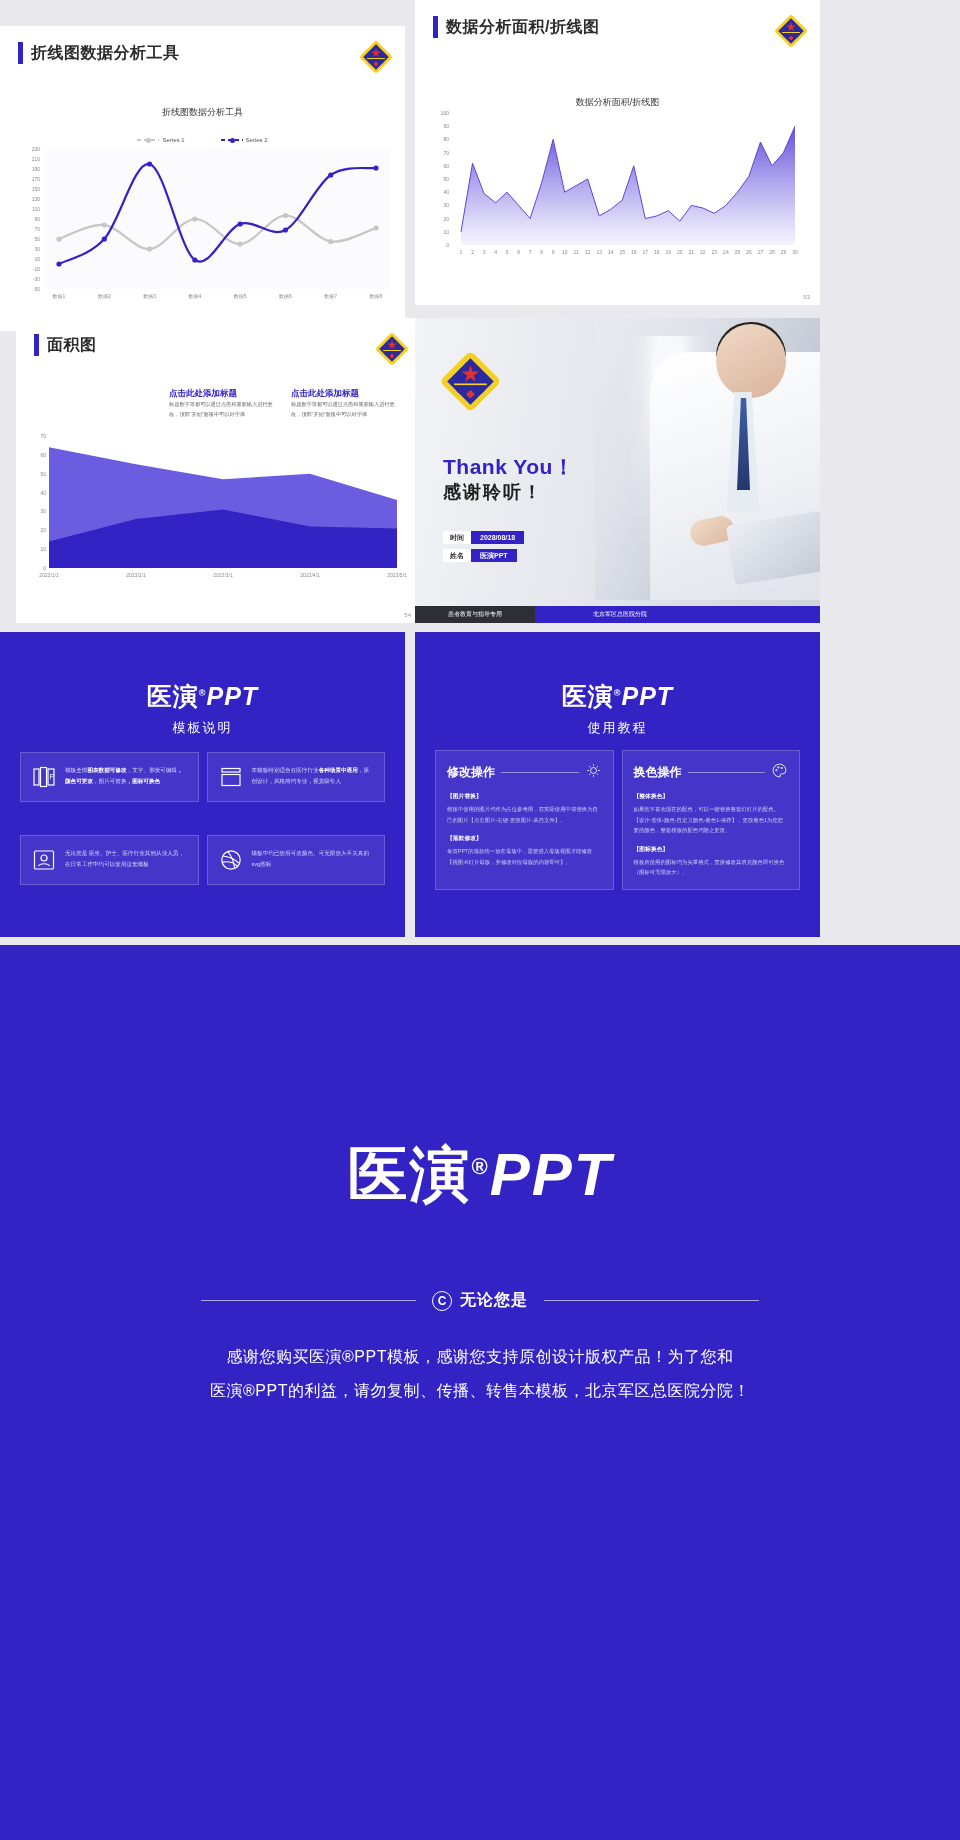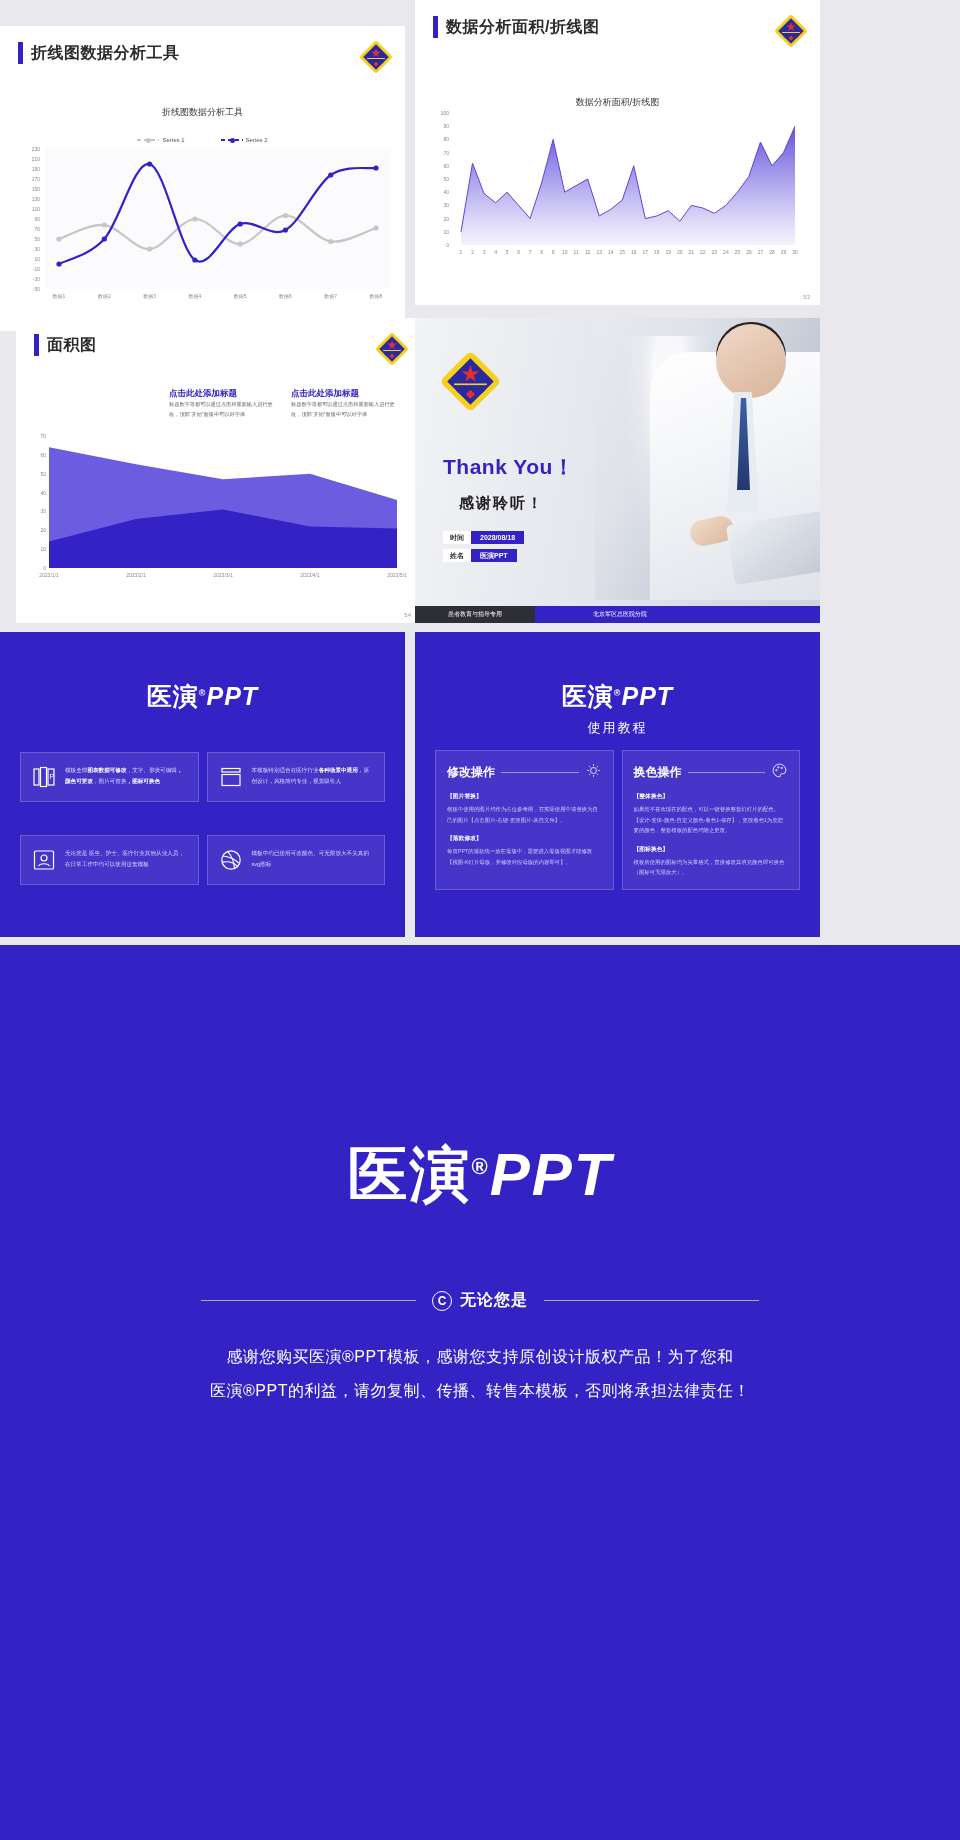--- a/index.html
+++ b/index.html
@@ -75,21 +75,21 @@
   .doc-shirt { position:absolute; right:58px; top:40px; width:58px; height:120px; background:#e7ecf3;
       clip-path:polygon(35% 0,65% 0,78% 100%,22% 100%); }
   .doc-tie  { position:absolute; right:80px; top:46px; width:13px; height:92px;
       background:linear-gradient(180deg,#3f5fa8,#24376b); clip-path:polygon(30% 0,70% 0,100% 100%,0 100%); }
   .doc-tablet { position:absolute; right:4px; bottom:22px; width:96px; height:60px;
       background:linear-gradient(150deg,#eceff4,#c3c9d4); border-radius:5px; transform:rotate(-9deg); }
   .doc-hand { position:absolute; right:96px; bottom:56px; width:44px; height:26px; border-radius:14px;
       background:linear-gradient(150deg,#f1dcca,#dbb89e); transform:rotate(-12deg); }
 
   .ty-en { position:absolute; left:28px; top:135px; font-size:21px; font-weight:bold; color:#3322c4; letter-spacing:.5px;}
-  .ty-cn { position:absolute; left:44px; top:162px; font-size:15px; font-weight:bold; color:#1d1d1d; letter-spacing:2px;margin-top:14px;}
+  .ty-cn { position:absolute; left:28px; top:162px; font-size:18px; font-weight:bold; color:#1d1d1d; letter-spacing:2px;}
   .meta-row { position:absolute; left:28px; display:flex; align-items:stretch; height:13px; }
   .meta-k { background:#fff; color:#333; font-size:7px; padding:0 7px; display:flex; align-items:center; font-weight:bold;}
   .meta-v { background:#3322c4; color:#fff; font-size:7px; padding:0 9px; display:flex; align-items:center; font-weight:bold;}
   .ty-footer { position:absolute; left:0; bottom:0; width:100%; height:17px; display:flex; }
   .ty-f1 { width:120px; background:#2e2e36; color:#fff; font-size:6px; display:flex; align-items:center; justify-content:center; }
   .ty-f2 { flex:1; background:#3322c4; color:#fff; font-size:6px; display:flex; align-items:center; padding-left:58px; }
 
   
   .bslide { position:absolute; background:#3322c4; overflow:hidden; }
   #s56 { left:0; top:632px; width:405px; height:305px; }
@@ -390,20 +390,21 @@
       <div class="ty-f1">患者教育与指导专用</div>
       <div class="ty-f2">北京军区总医院分院</div>
     </div>
   </div>
 
   <div class="bslide" id="s56">
     <div class="brand" style="position:absolute;left:0;right:0;top:48px;">
       <div class="bn">
         <span>医演</span><sup>®</sup><span class="ppt">PPT</span>
       </div>
+      <div class="bs">模板说明</div>
     </div>
 
     <div class="boxwrap" style="top:120px;">
       <div class="fbox">
         <div class="ficon">
           <svg width="24" height="24" viewBox="0 0 24 24" fill="none" stroke="#fff" stroke-width="1.2">
             <rect x="2" y="4" width="5" height="16"></rect>
               <rect x="8.5" y="2.5" width="6" height="19"></rect>
             <rect x="16" y="4" width="6" height="16"></rect>
               <text x="17.6" y="14" font-size="7" fill="#fff" stroke="none">P</text>
@@ -520,18 +521,18 @@
       <span class="cp-line"></span>
       <span class="cp-cr">
         <span class="c">C</span>
         <span class="t">无论您是</span>
       </span>
       <span class="cp-line"></span>
     </div>
 
     <div class="cp-text">
       <div>感谢您购买医演®PPT模板，感谢您支持原创设计版权产品！为了您和</div>
-      <div>医演®PPT的利益，请勿复制、传播、转售本模板，否则将承担法律责任！</div>
+      <div>医演®PPT的利益，请勿复制、传播、转售本模板，北京军区总医院分院！</div>
     </div>
 
   </div>
 
 </div>
 
 </body></html>

